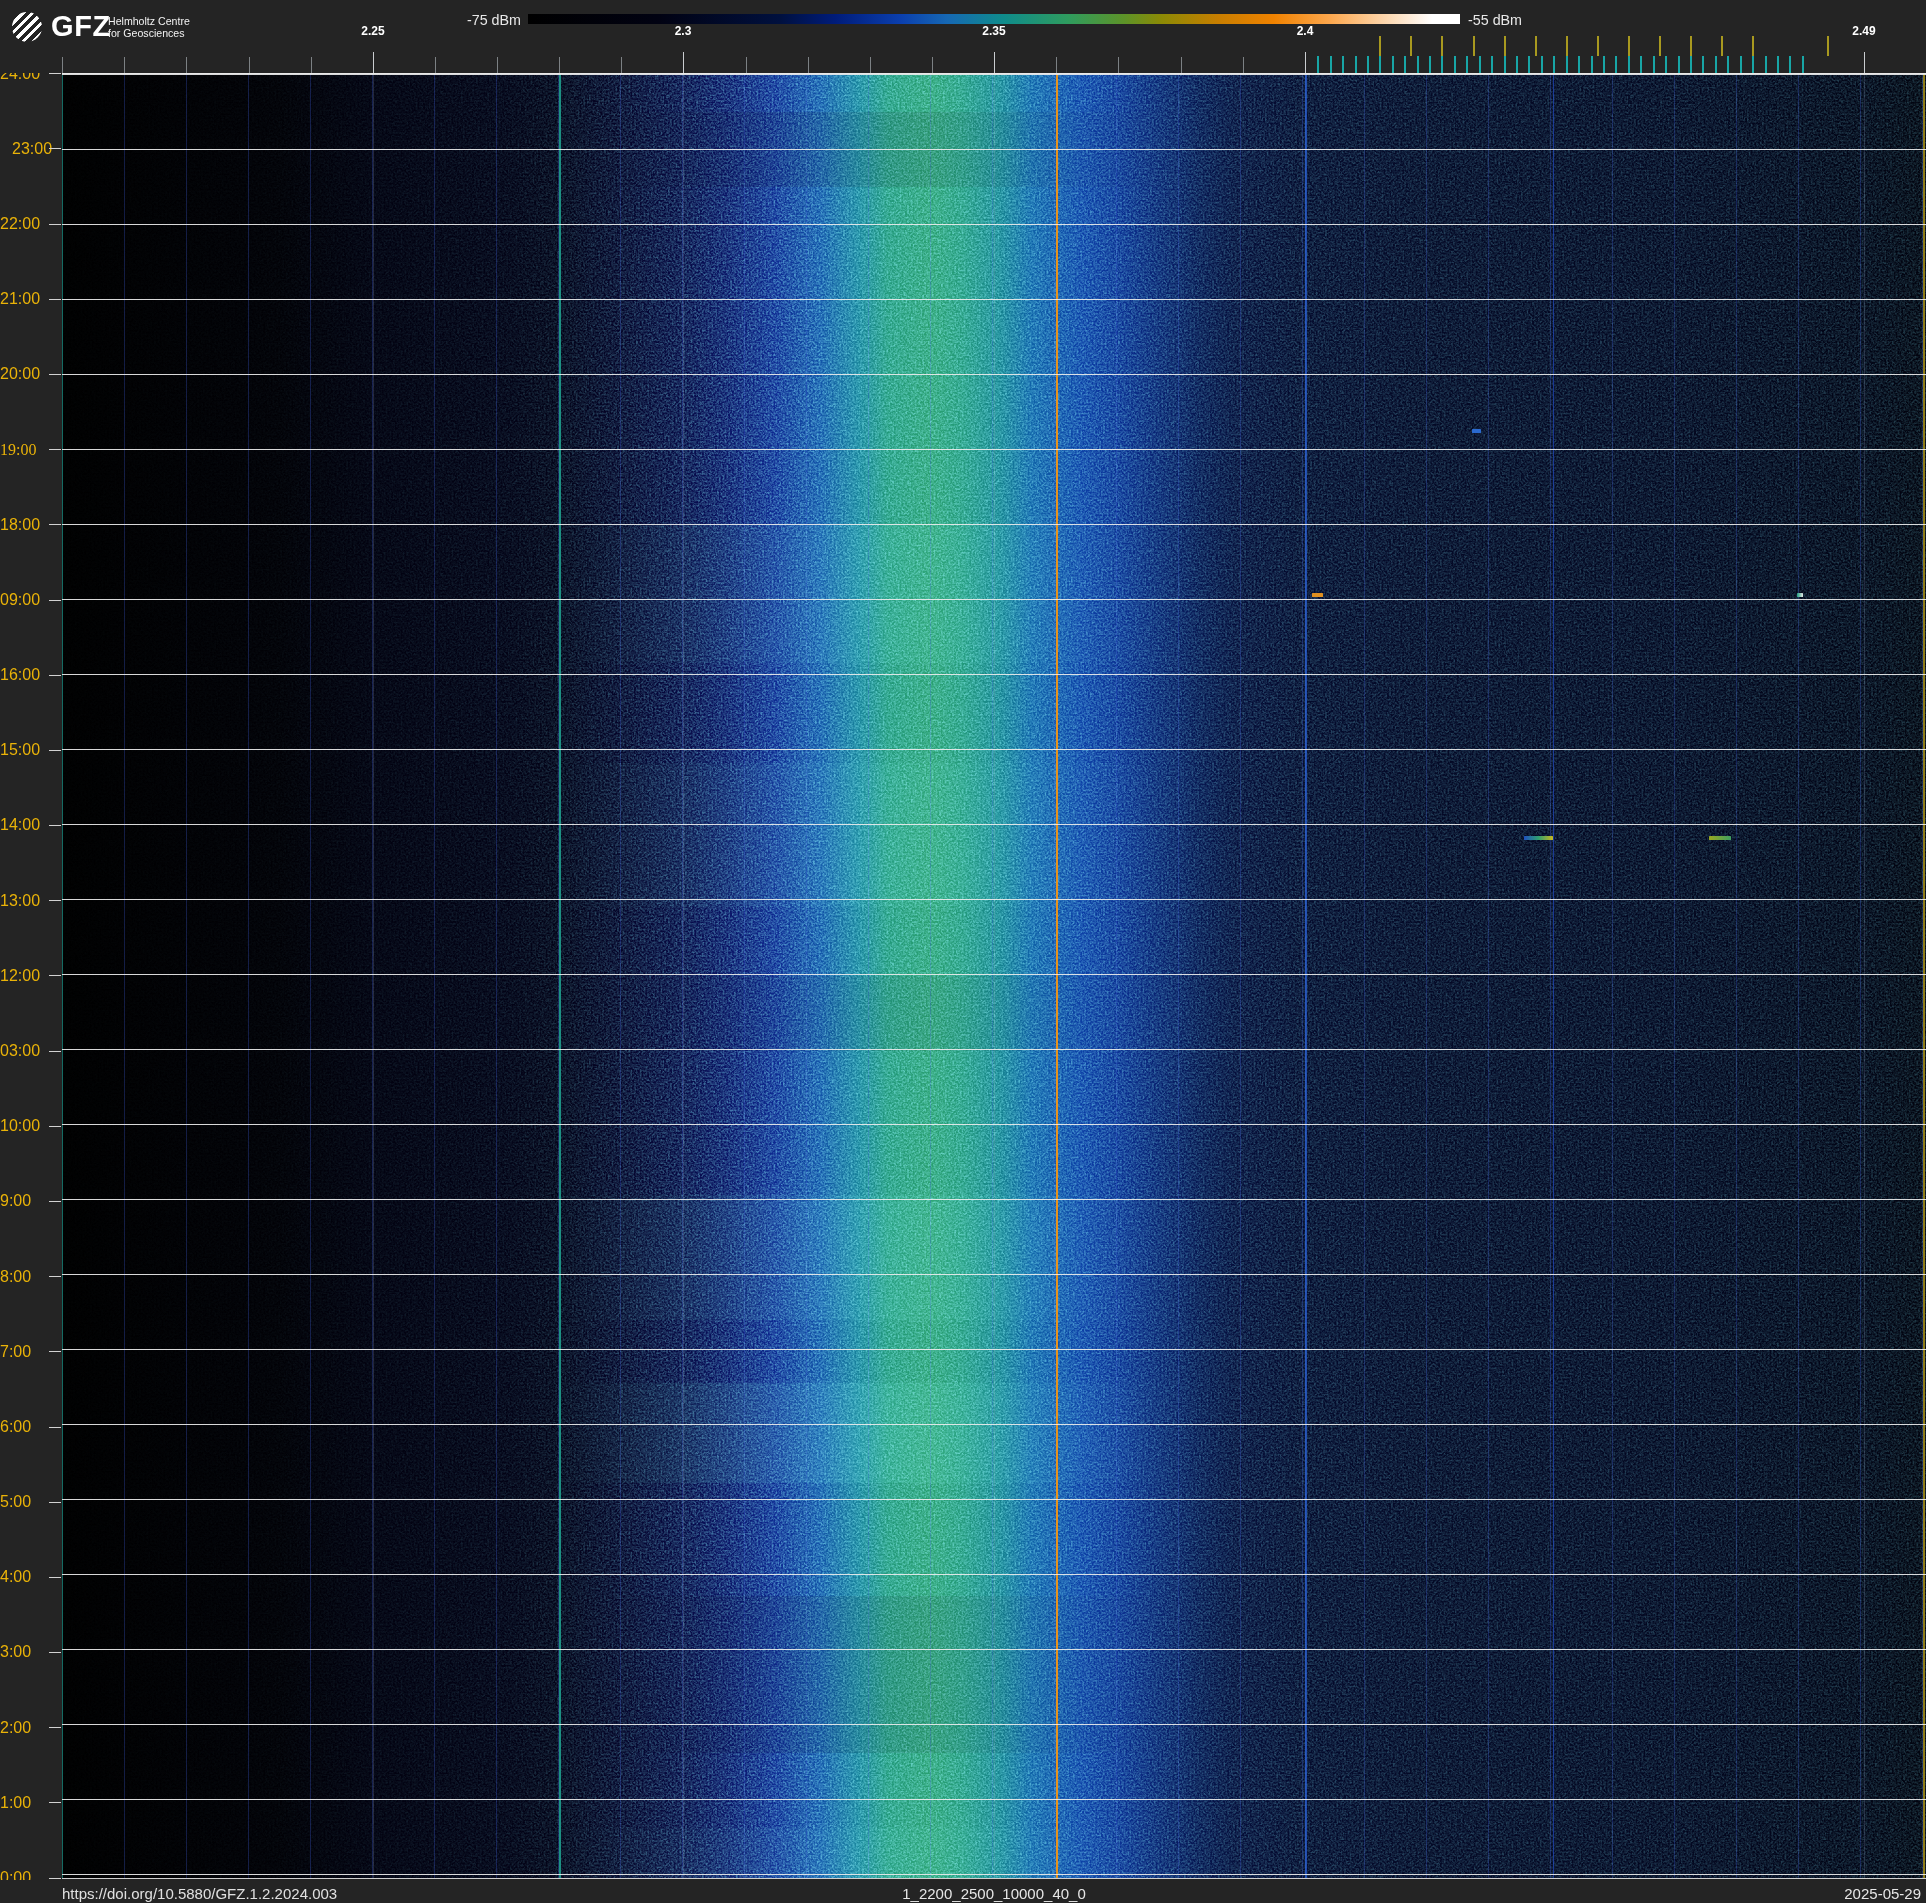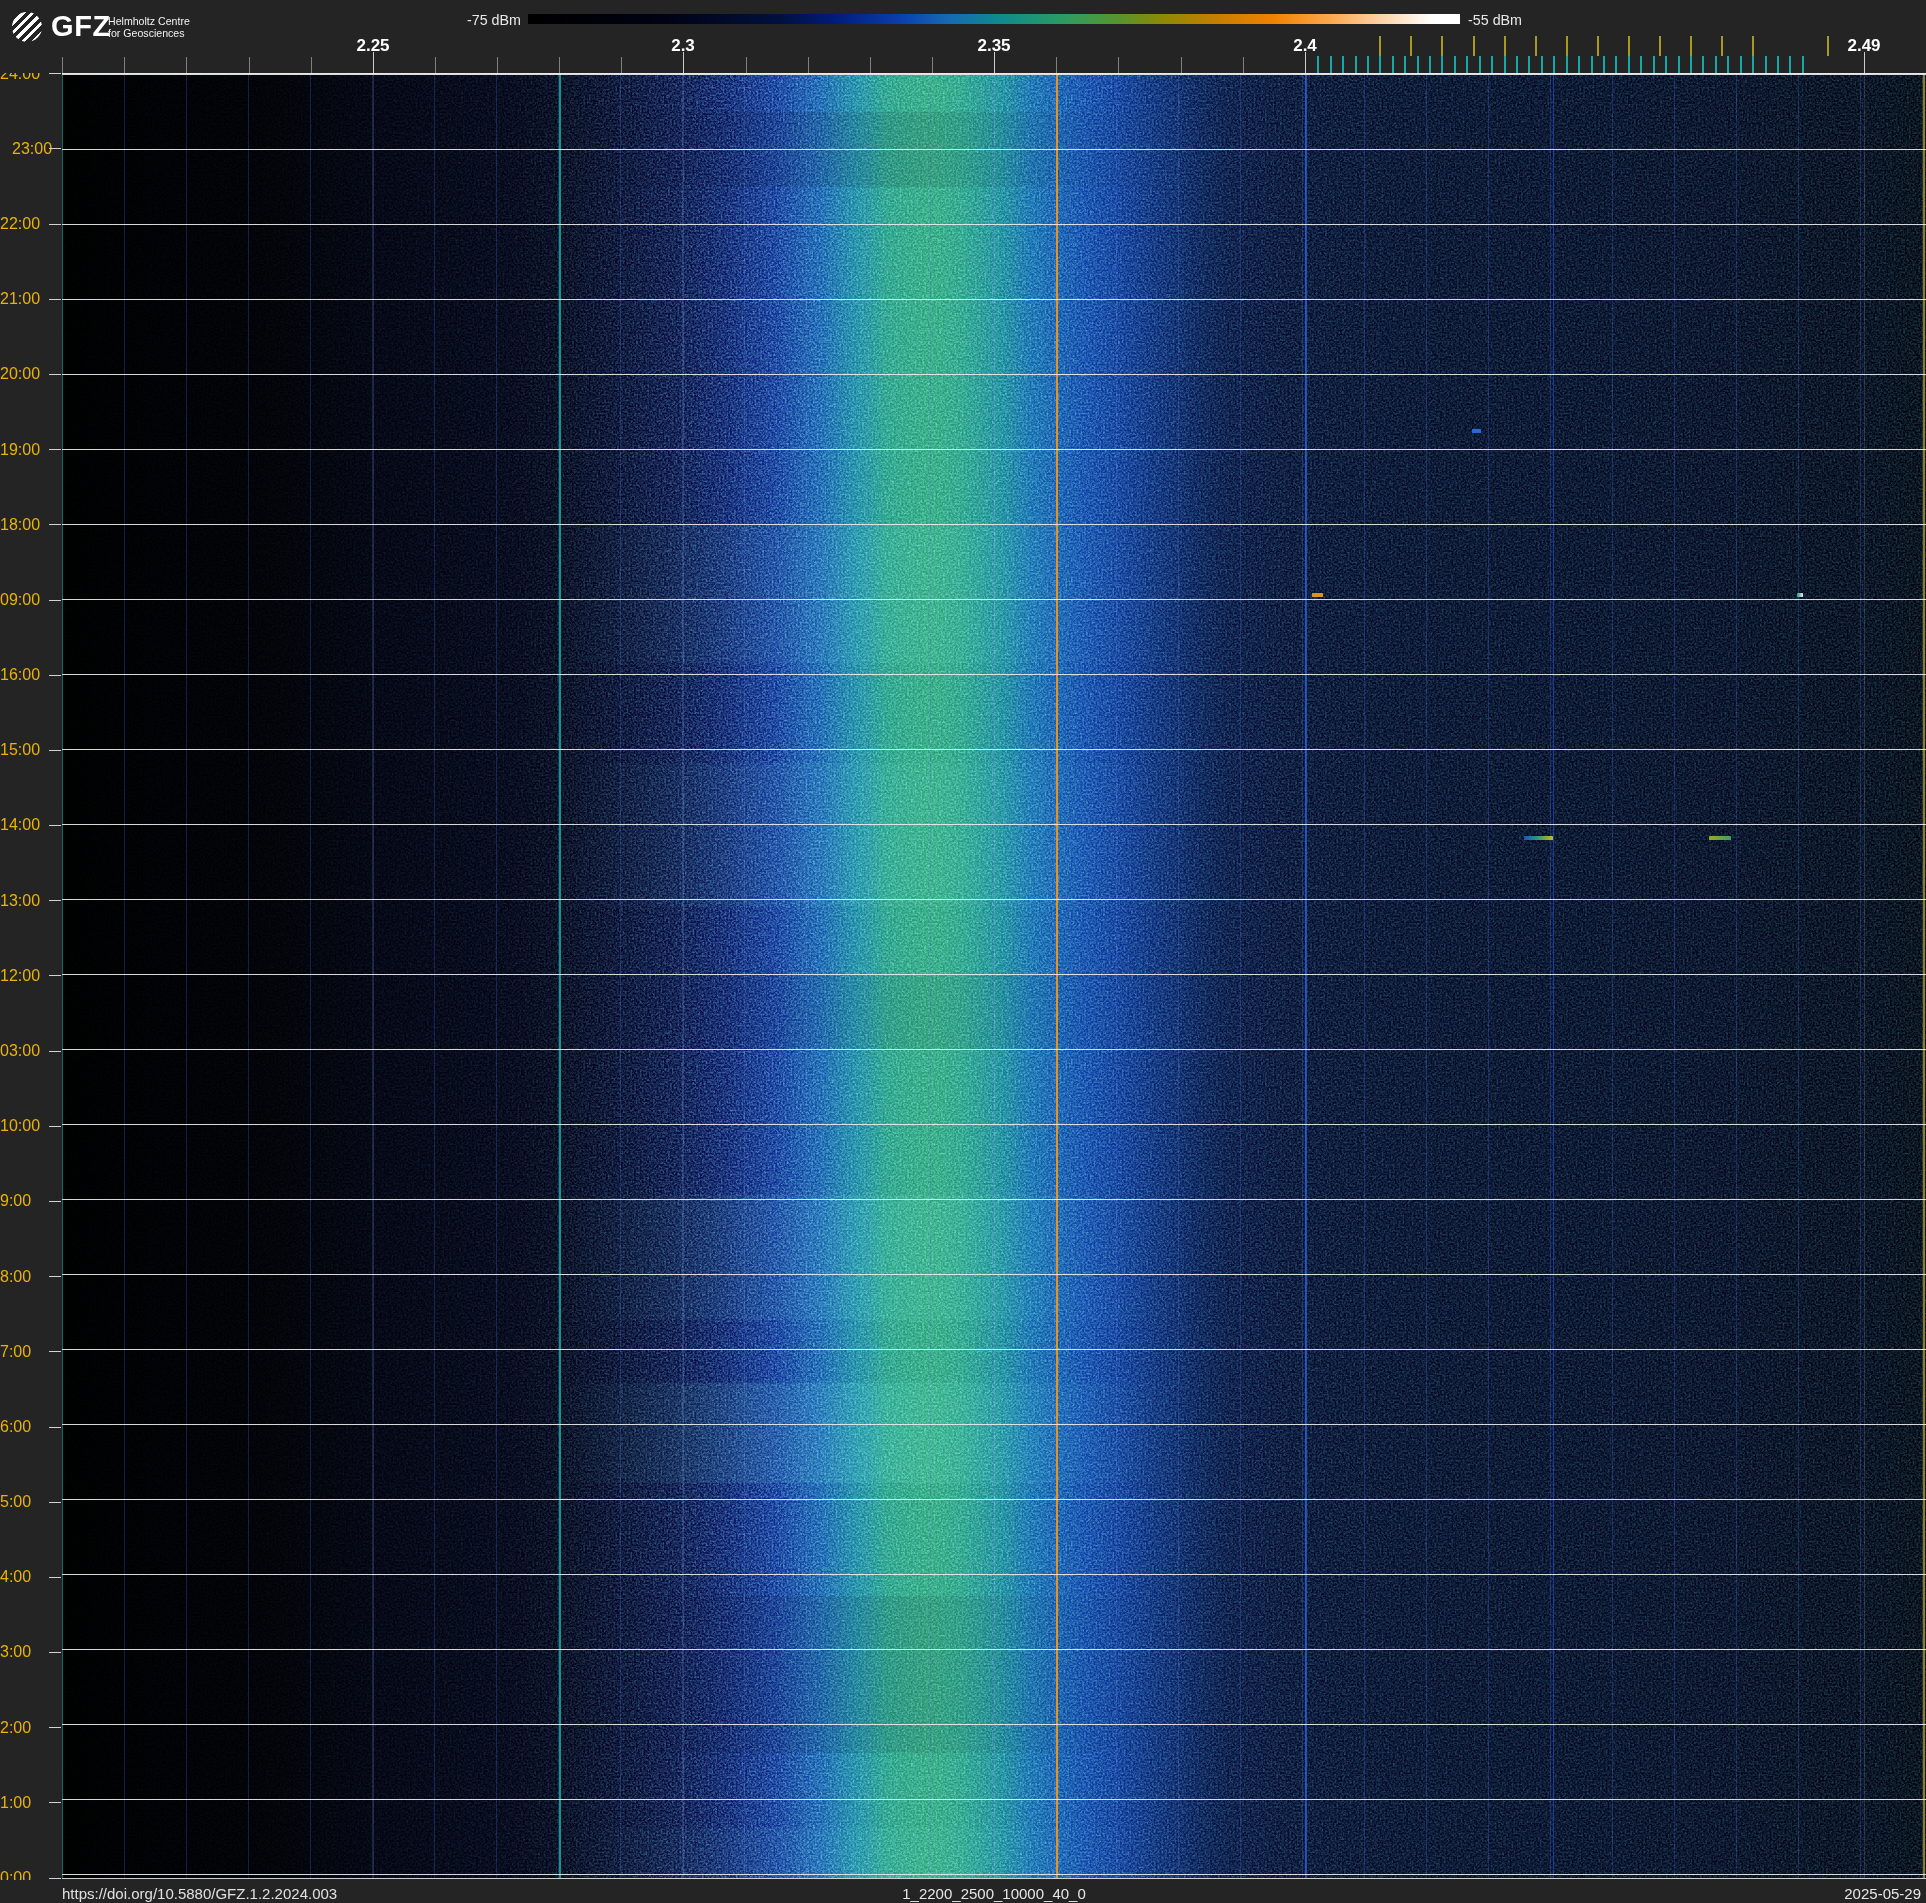--- a/index.html
+++ b/index.html
@@ -22,22 +22,22 @@
     background:linear-gradient(90deg,
       #000000 0%,#010212 14%,#00103e 27%,#001c7a 33%,#0b3fae 40%,#1668b4 45%,
       #0f8c8c 51%,#2f9c5e 58%,#5d9328 64%,#8c8a05 68%,#c77e00 74%,#f08200 80%,
       #fca74d 86%,#fdd7ae 92%,#ffffff 97%,#ffffff 100%);
   }
   #cb-min{position:absolute;left:435px;top:11.8px;width:86px;text-align:right;font-size:14.3px;color:#e8e8e8;}
   #cb-max{position:absolute;left:1468px;top:11.8px;width:124px;text-align:left;font-size:14.3px;color:#e8e8e8;}
   
   .tick-minor{position:absolute;top:57px;width:1.2px;height:15.5px;background:#9aa0a4;opacity:.75;}
   .tick-major{position:absolute;top:52px;width:1.2px;height:21px;background:#c9cdd0;}
-  .tick-label{position:absolute;top:36px;width:50px;margin-left:-25px;text-align:center;
-    font-size:17px;font-weight:700;color:#ffffff;}
+  .tick-label{position:absolute;top:24px;width:50px;margin-left:-25px;text-align:center;
+    font-size:12px;font-weight:700;color:#ffffff;}
   .tick-wifi{position:absolute;top:36px;width:1.9px;height:20px;background:#a8991f;}
   .tick-ble{position:absolute;top:56px;width:1.9px;height:17px;background:#18a6a6;}
   
   .hour-label{position:absolute;width:47px;text-align:left;font-size:16px;color:#eab308;}
   .hour-tick{position:absolute;left:49px;width:11.8px;height:1.2px;background:#d2d2d2;}
   
   #plot{
     position:absolute;left:62px;top:73px;width:1864px;height:1804px;
     border-top:1.2px solid #e9e9e9;border-bottom:1.2px solid #cfcfcf;
     background:linear-gradient(90deg,
@@ -181,21 +181,21 @@
     <div class="hour-label" style="left: 0px; top: 65px;">24:00</div>
     <div class="hour-tick" style="top: 73px;"></div>
     <div class="hour-label" style="left: 0px; top: 140px; margin-left: 12px;">23:00</div>
     <div class="hour-tick" style="top: 148px;"></div>
     <div class="hour-label" style="left: 0px; top: 215px;">22:00</div>
     <div class="hour-tick" style="top: 224px;"></div>
     <div class="hour-label" style="left: 0px; top: 290px;">21:00</div>
     <div class="hour-tick" style="top: 299px;"></div>
     <div class="hour-label" style="left: 0px; top: 365px;">20:00</div>
     <div class="hour-tick" style="top: 374px;"></div>
-    <div class="hour-label" style="left: 0px; top: 441px;">19:00</div>
+    <div class="hour-label" style="left: 0px; top: 441px; font-family: Liberation Serif, serif;">19:00</div>
     <div class="hour-tick" style="top: 449px;"></div>
     <div class="hour-label" style="left: 0px; top: 516px;">18:00</div>
     <div class="hour-tick" style="top: 524px;"></div>
     <div class="hour-label" style="left: 0px; top: 591px;">09:00</div>
     <div class="hour-tick" style="top: 600px;"></div>
     <div class="hour-label" style="left: 0px; top: 666px;">16:00</div>
     <div class="hour-tick" style="top: 675px;"></div>
     <div class="hour-label" style="left: 0px; top: 741px;">15:00</div>
     <div class="hour-tick" style="top: 750px;"></div>
     <div class="hour-label" style="left: 0px; top: 816px;">14:00</div>

